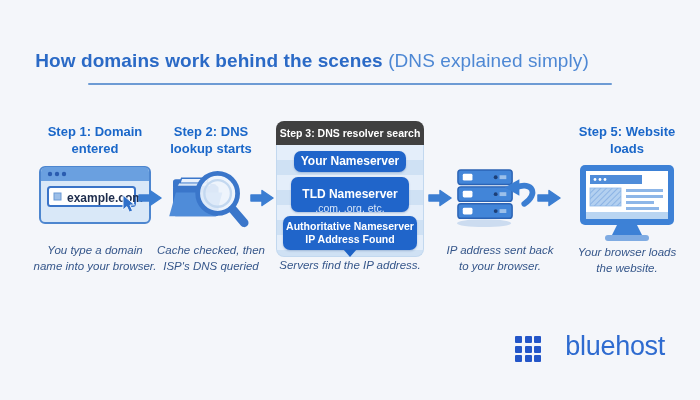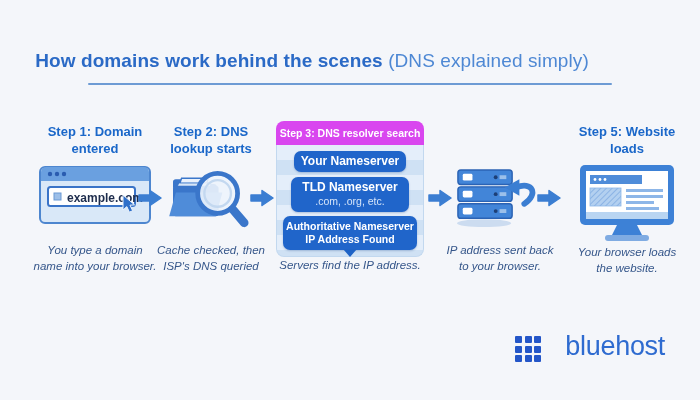--- a/index.html
+++ b/index.html
@@ -42,38 +42,38 @@
   
   .flow-arrow { position:absolute; top:188px; }
   #arrow1 { left:138px; }
   #arrow2 { left:250px; }
   #arrow3 { left:428px; }
   #arrow4 { left:537px; }
 
   
   .resolver-header {
     position:absolute; top:0; left:0; right:0; height:24px;
-    background:#d946ef; color:#ffffff; font-weight:bold; font-size:10.5px;
+    background:#404040; color:#ffffff; font-weight:bold; font-size:10.5px;
     line-height:24px; border-radius:8px 8px 0 0; white-space:nowrap;
   }
   .resolver-body {
     position:absolute; top:24px; left:0; right:0; height:112px;
     background:repeating-linear-gradient(180deg,#e4eefa 0 15px,#cfe1f4 15px 30px);
     border:1px solid #c2d8ef; border-top:none; border-radius:0 0 8px 8px;
     box-sizing:border-box;
   }
   .ns-box {
     position:absolute; background:#2065ca; color:#ffffff; border-radius:7px;
     box-shadow:0 1px 2px rgba(20,60,130,.25);
   }
   .ns-title { font-weight:bold; font-size:12px; line-height:1.25; }
   .ns-sub   { font-size:10.5px; color:#d6e5f9; line-height:1.2; }
   #ns-root  { top:6px;  left:17px; width:112px; height:21px; }
   #ns-root .ns-title { line-height:21px; }
-  #ns-tld   { top:32px; left:14px; width:118px; height:35px; padding-top:3px; box-sizing:border-box; }
+  #ns-tld   { top:32px; left:14px; width:118px; height:35px; padding-top:10px; box-sizing:border-box; }
   #ns-auth  { top:71px; left:6px;  width:134px; height:34px; padding-top:4px; box-sizing:border-box; }
   #ns-auth .ns-title { font-size:10.5px; }
   #ns-auth .ns-sub   { font-weight:bold; font-size:10.5px; color:#ffffff; }
   .ns-tail {
     position:absolute; top:104px; left:50%; margin-left:-7px; width:0; height:0;
     border-left:7px solid transparent; border-right:7px solid transparent;
     border-top:8px solid #1f63c6;
   }
 
   

